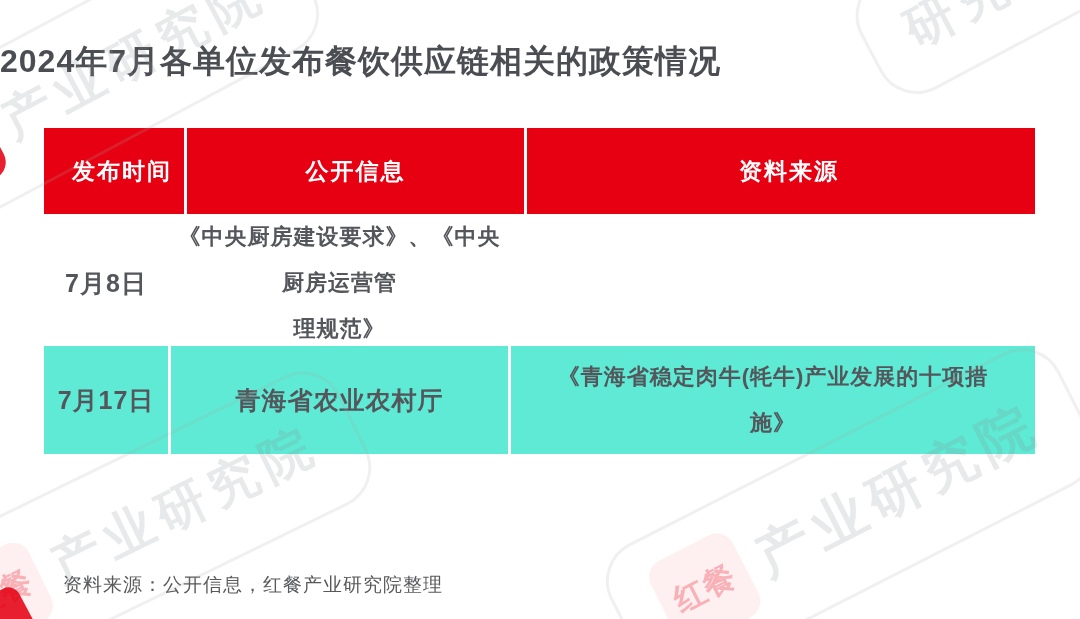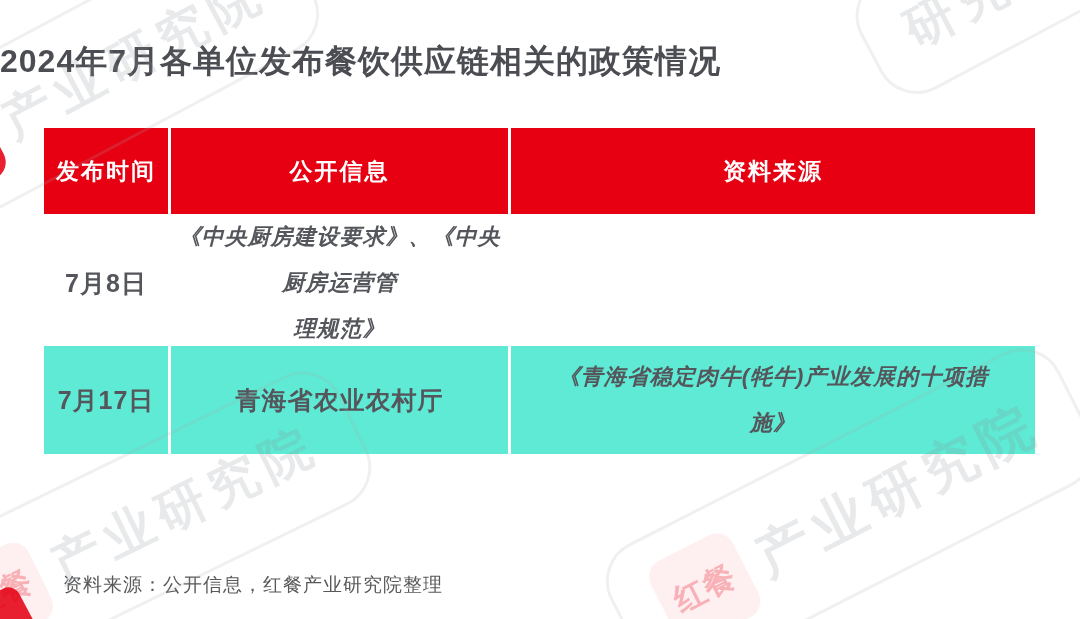--- a/index.html
+++ b/index.html
@@ -37,32 +37,32 @@
   }
   .t-cell {
     display: flex;
     flex-direction: column;
     align-items: center;
     justify-content: center;
     text-align: center;
   }
   .t-cell.c2, .t-cell.c3 { border-left: 3px solid #ffffff; }
 
-  .t-head { height: 86px; background: #e60012; }
+  .t-head { height: 86px; background: #e60012; padding-left: 16px; }
   .t-head .t-cell {
     color: #ffffff;
     font-size: 23px;
     font-weight: 700;
     letter-spacing: 2px;
   }
 
   .t-body-row { color: #54565b; font-weight: 700; }
   .t-body-row .date-cell, .t-body-row .unit-cell { font-size: 25px; letter-spacing: 1px; }
   .t-body-row .info-cell { font-size: 22px; letter-spacing: 1px; }
-  .info-line { line-height: 46px; font-style: italic; }
+  .info-line { line-height: 46px; }
 
   .row-1 { height: 132px; background: transparent; }
   .row-2 { height: 108px; }
   .row-2 .t-cell { background: #5eead4; }
   .row-3 { height: 106px; background: transparent; }
 
   
   .source-note {
     position: absolute;
     left: 63px;

